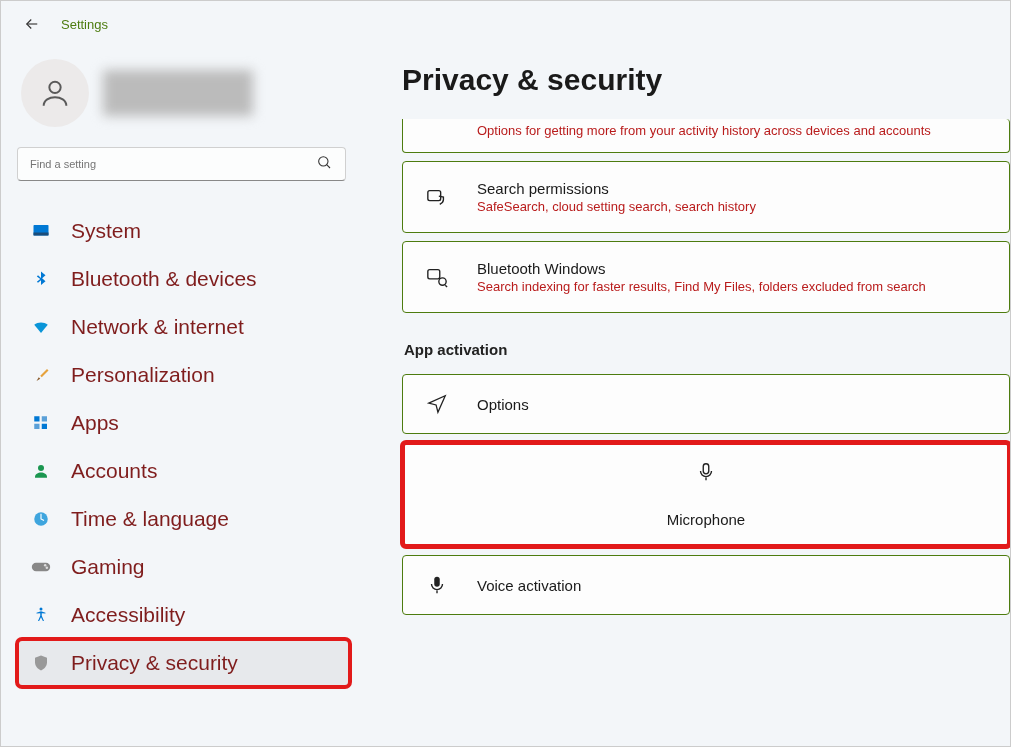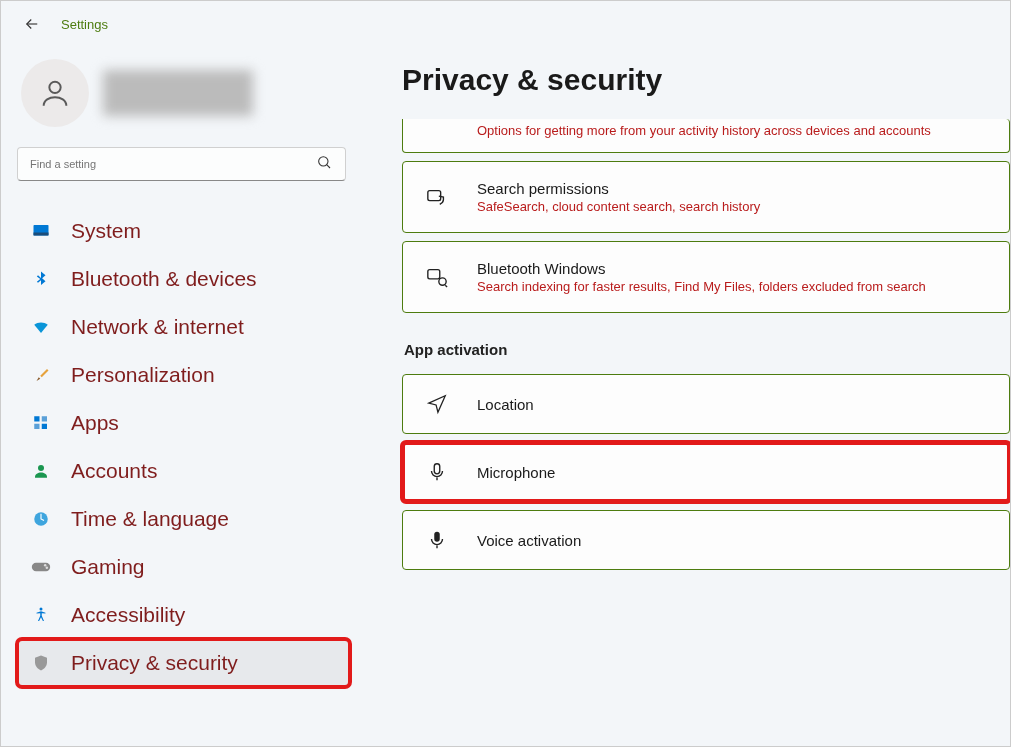--- a/index.html
+++ b/index.html
@@ -67,21 +67,21 @@
       margin-bottom: 8px;
       padding: 18px 22px;
       display:flex; align-items:center; gap: 28px;
       cursor:pointer;
     }
     .card.clipped-top { border-top:none; border-top-left-radius:0; padding-top:2px; padding-bottom:14px;}
     .card .cicon { width:24px; display:flex; justify-content:center;}
     .card-title { font-size: 15px; color:#1a1a1a; }
     .card-sub { font-size: 13px; color: #b91c1c; margin-top:2px; white-space:nowrap;}
     .section-label { font-weight:600; font-size:15px; margin: 28px 0 16px 2px; color:#222;}
-    .card-highlight { outline: 5px solid #e21a1a; outline-offset:-3px; }
+    .card-highlight { outline: 5px solid #e21a1a; outline-offset:-3px;flex-direction:column; }
   </style>
 </head>
 <body>
 
 <div class="header">
   <span class="back-btn">
     <svg width="18" height="18" viewBox="0 0 24 24" fill="none" stroke="#333" stroke-width="1.5">
         <path d="M19 12H5"></path>
         <path d="M11 18l-6-6 6-6"></path>
       </svg>
@@ -217,21 +217,21 @@
 
     <div class="card">
       <span class="cicon">
           <svg width="22" height="22" viewBox="0 0 24 24" fill="none" stroke="#222" stroke-width="1.5">
             <rect x="2" y="5" width="14" height="11" rx="2"></rect>
             <path d="M14 11l5 1v3c0 2-2 4-4 5"></path>
           </svg>
         </span>
       <div>
         <div class="card-title">Search permissions</div>
-        <div class="card-sub">SafeSearch, cloud content search, search history</div>
+        <div class="card-sub">SafeSearch, cloud setting search, search history</div>
       </div>
     </div>
 
     <div class="card">
       <span class="cicon">
           <svg width="22" height="22" viewBox="0 0 24 24" fill="none" stroke="#222" stroke-width="1.5">
             <rect x="2" y="4" width="13" height="10" rx="2"></rect>
             <circle cx="18" cy="17" r="4"></circle>
             <path d="M21 21l2 2"></path>
           </svg>
@@ -244,21 +244,21 @@
 
     <div class="section-label">App activation</div>
 
     <div class="card">
       <span class="cicon">
           <svg width="22" height="22" viewBox="0 0 24 24" fill="none" stroke="#222" stroke-width="1.4">
             <path d="M3 11l18-8-8 18-2-8-8-2z"></path>
           </svg>
         </span>
       <div>
-          <div class="card-title">Location</div>
+          <div class="card-title">Options</div>
         </div>
     </div>
 
 
     <div class="card card-highlight">
       <span class="cicon">
           <svg width="22" height="22" viewBox="0 0 24 24" fill="none" stroke="#222" stroke-width="1.5">
             <rect x="9" y="3" width="6" height="11" rx="3"></rect>
             <path d="M6 11a6 6 0 0012 0M12 18v3"></path>
           </svg>

